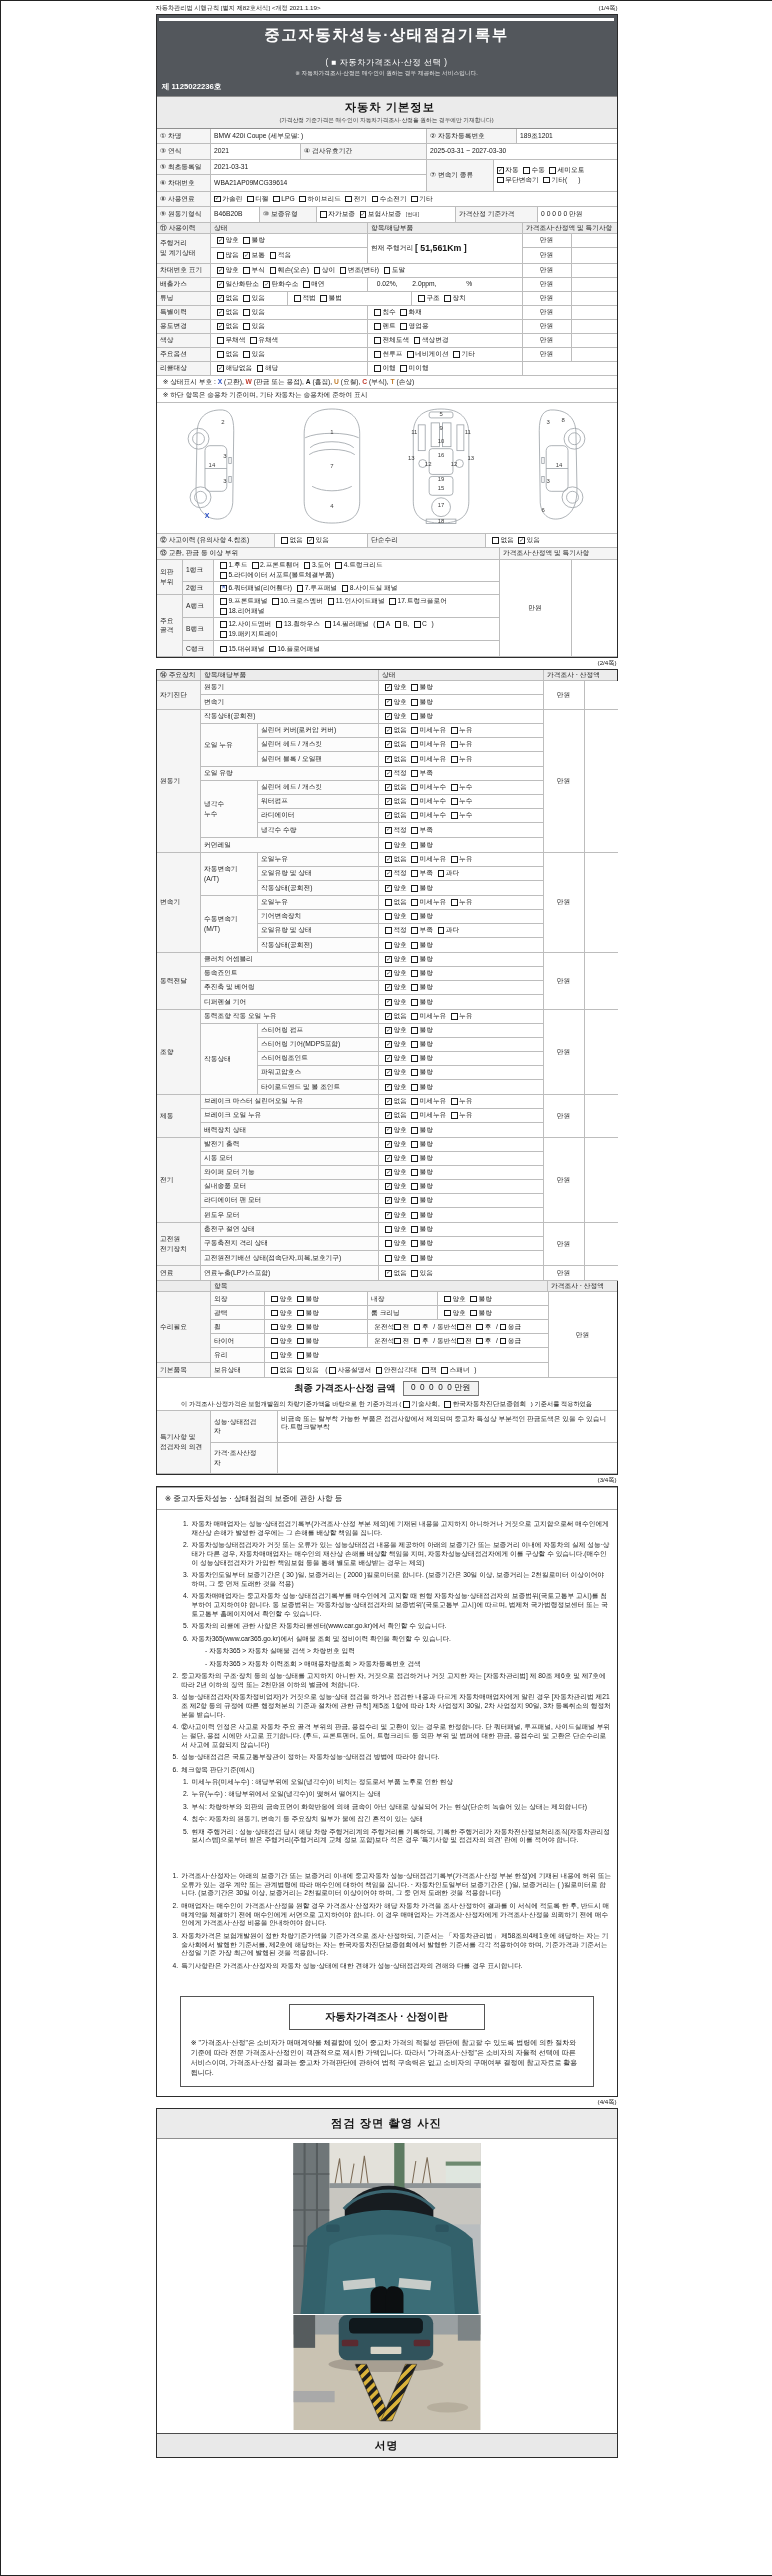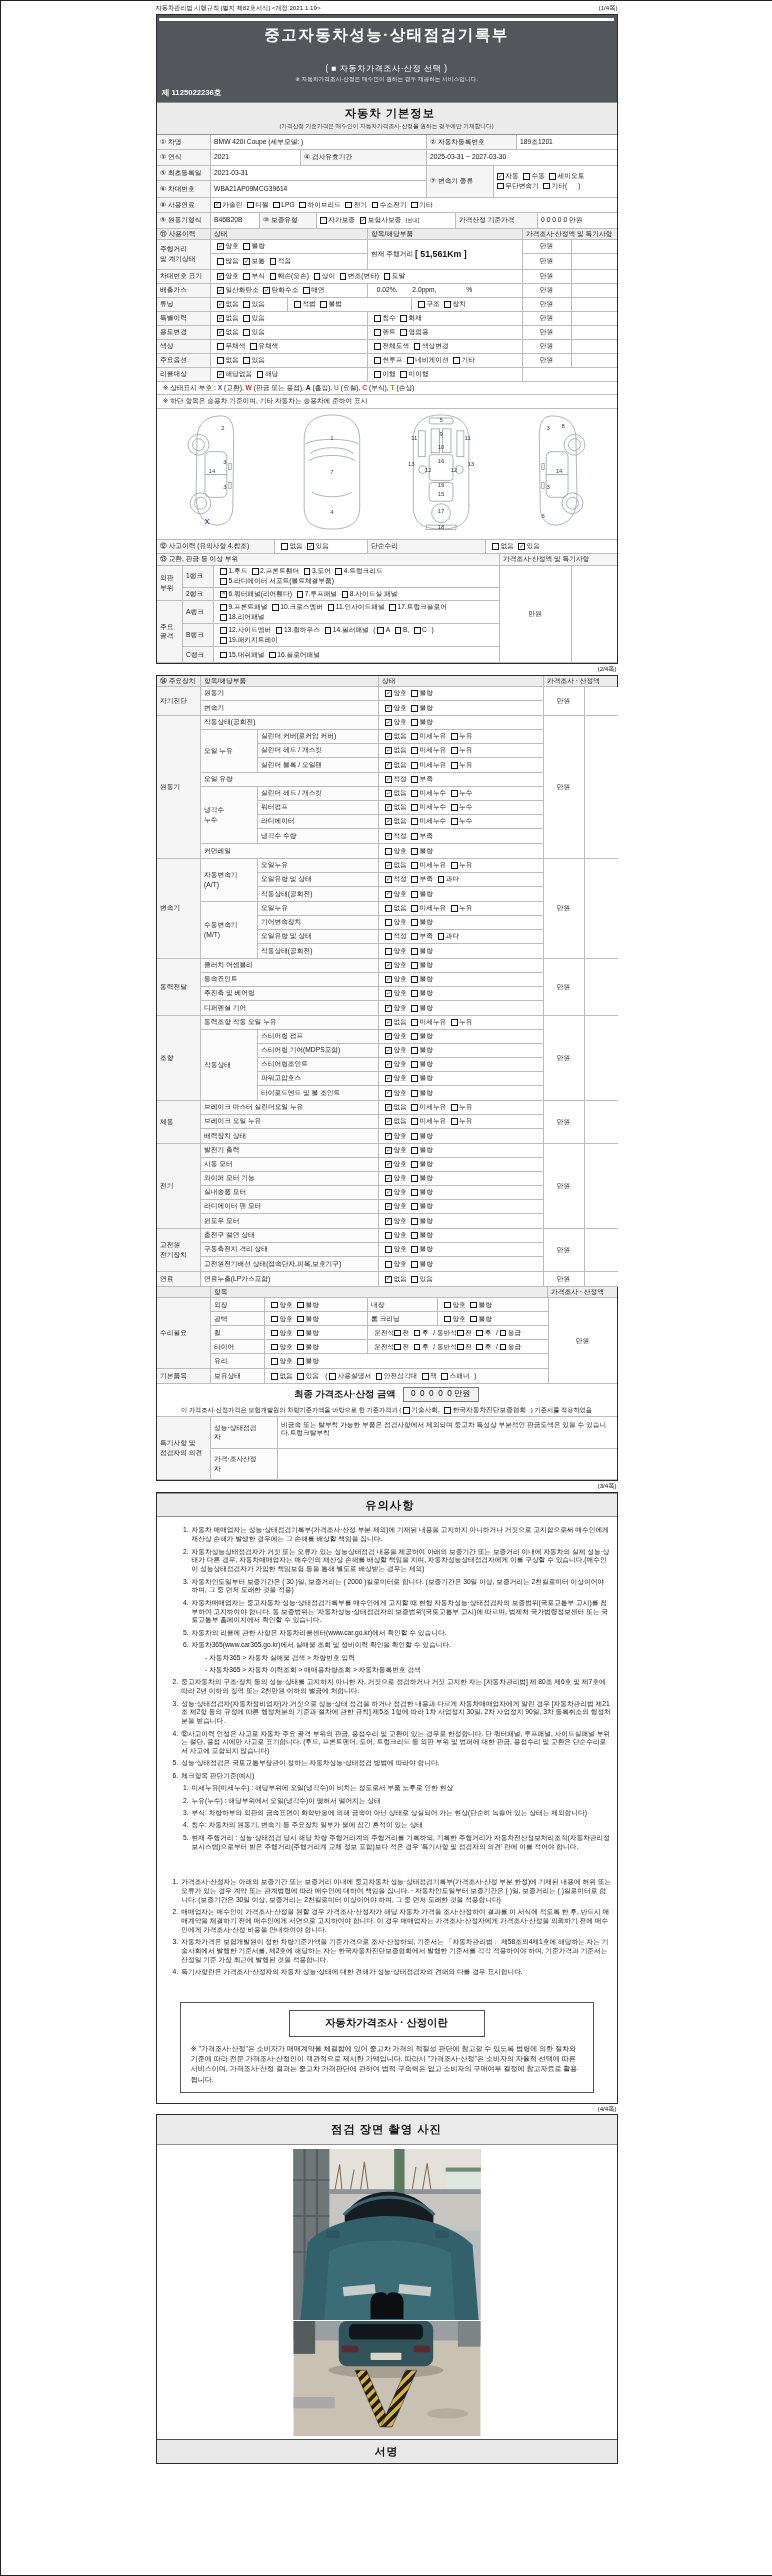--- a/index.html
+++ b/index.html
@@ -5,21 +5,21 @@
 *{margin:0;padding:0;box-sizing:border-box}
 html,body{width:773px;background:#fff}
 body{height:2576px;overflow:hidden;font-family:"Liberation Sans","DejaVu Sans",sans-serif;color:#151515;border:0.5px solid #222}
 .sheet{width:462px;margin:0 auto;padding-top:2.6px}
 .topline{display:flex;justify-content:space-between;font-size:6.2px;color:#222;margin-bottom:1.5px}
 .pagemark{text-align:right;font-size:6.2px;padding:1px 1px 0.5px}
 .pageblock{border:1px solid #2c2c2c;background:#fff}
 .darkhead{background:#53575c;color:#fff;text-align:center;padding:2.6px 0 0}
 .stripe{height:3.1px;background:#fff;margin:0 2.6px}
 .t1{font-size:15.5px;font-weight:bold;letter-spacing:1.5px;margin-top:4.6px}
-.t2{font-size:8.2px;margin-top:17px;letter-spacing:0.5px}
+.t2{font-size:8.2px;margin-top:11px;letter-spacing:0.5px}
 .t3{font-size:5.7px;margin-top:1.5px;color:#eaeaea}
 .docnum{text-align:left;font-size:7.7px;font-weight:bold;padding:4.1px 5.2px 3.6px}
 .secband{background:#ebebeb;border-bottom:0.5px solid #8f8f8f;border-top:0.5px solid #8f8f8f;text-align:center;padding:3.6px 0 3.1px}
 .secband .st{font-size:11.3px;font-weight:bold;letter-spacing:1px}
 .secband .ss{font-size:5.7px;margin-top:1.5px;color:#333}
 .tbl{width:100%}
 .trow{display:flex;width:100%}
 .tcell{border-right:0.5px solid #bdbdbd;border-bottom:0.5px solid #bdbdbd;display:flex;flex-direction:column;justify-content:center;padding:1px 3.6px;font-size:6.7px;min-width:0;overflow:hidden}
 .trow>.tcell:last-child{border-right:none}
 .tcell.nest{padding:0;justify-content:flex-start}
@@ -1155,23 +1155,21 @@
               <div class="tcell txt" style="flex: 1 1 0%;"></div>
             </div>
           </div>
         </div>
       </div>
   </div>
 
   <div class="pagemark">(3/4쪽)</div>
 
   <div class="pageblock">
-    <div class="secband">
-      <div class="st">유의사항</div>
-    </div>
+    <div class="noticehead">※ 중고자동차성능 · 상태점검의 보증에 관한 사항 등</div>
     <div class="noticebody" id="notice-items1">
         <div class="uitem l1">
           <span class="uno">1.</span>
           <span class="utext" style="flex: 1 1 0%;">자동차 매매업자는 성능·상태점검기록부(가격조사·산정 부분 제외)에 기재된 내용을 고지하지 아니하거나 거짓으로 고지함으로써 매수인에게 재산상 손해가 발생한 경우에는 그 손해를 배상할 책임을 집니다.</span>
         </div>
         <div class="uitem l1">
           <span class="uno">2.</span>
           <span class="utext" style="flex: 1 1 0%;">자동차성능상태점검자가 거짓 또는 오류가 있는 성능상태점검 내용을 제공하여 아래의 보증기간 또는 보증거리 이내에 자동차의 실제 성능·상태가 다른 경우, 자동차매매업자는 매수인의 재산상 손해를 배상할 책임을 지며, 자동차성능상태점검자에게 이를 구상할 수 있습니다.(매수인이 성능상태점검자가 가입한 책임보험 등을 통해 별도로 배상받는 경우는 제외)</span>
         </div>
         <div class="uitem l1">

